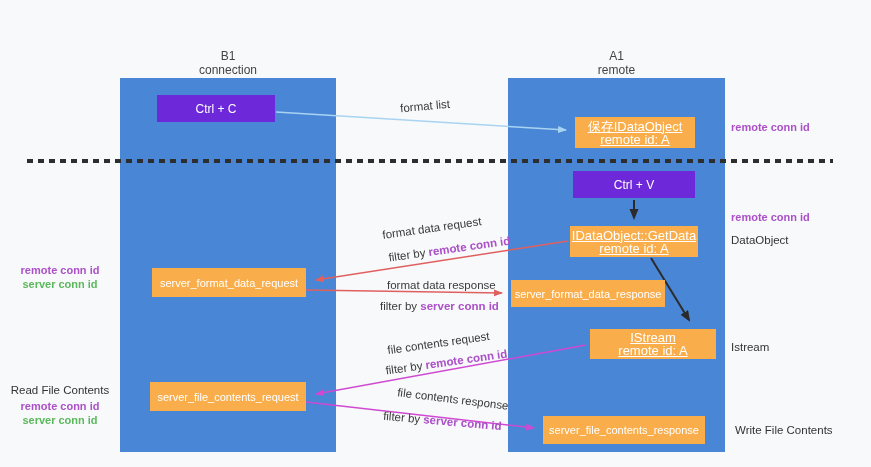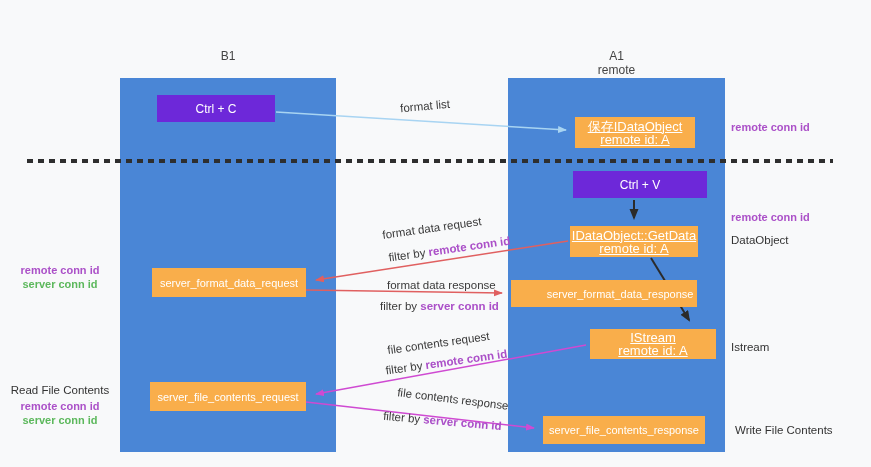--- a/index.html
+++ b/index.html
@@ -28,24 +28,24 @@
   
   .node{
     display:flex;flex-direction:column;align-items:center;justify-content:center;
     color:#fff;text-align:center;white-space:nowrap;
   }
   .node.green{background:#6d28d9;font-size:12px;}
   .node.orange{background:#f9ae4b;font-size:11px;}
   .node.two-line{font-size:13px;line-height:13px;text-decoration:underline;}
   .n-ctrl-c{left:157px;top:95px;width:118px;height:27px;}
   .n-save{left:575px;top:117px;width:120px;height:31px;}
-  .n-ctrl-v{left:573px;top:171px;width:134px;height:27px;align-items:center;}
+  .n-ctrl-v{left:573px;top:171px;width:122px;height:27px;align-items:center;}
   .n-getdata{left:570px;top:226px;width:128px;height:31px;}
   .n-fmt-req{left:152px;top:268px;width:154px;height:29px;}
-  .n-fmt-res{left:511px;top:280px;width:154px;height:27px;padding-left:32px;}
+  .n-fmt-res{left:511px;top:280px;width:154px;height:27px;}
   .n-istream{left:590px;top:329px;width:126px;height:30px;}
   .n-file-req{left:150px;top:382px;width:156px;height:29px;}
   .n-file-res{left:543px;top:416px;width:162px;height:28px;}
   
   .edge-label{font-size:11.5px;color:#3a3a3a;white-space:nowrap;}
   .key-purple{color:#ab50c8;font-weight:bold;}
   .el-format-list{left:385px;top:100px;width:80px;text-align:center;transform:rotate(-5deg);}
   .el-fdr{left:382px;top:222px;transform:rotate(-8deg);}
   .el-fdr-filter{left:388px;top:243px;transform:rotate(-8deg);}
   .el-fds{left:387px;top:279px;}
@@ -72,20 +72,21 @@
   svg.arrows{left:0;top:0;pointer-events:none;}
 </style>
 </head>
 <body>
 
 <div id="canvas">
 
 
   <div class="abs lane-header lane-header-left">
     <div>B1</div>
+    <div>connection</div>
   </div>
   <div class="abs lane-header lane-header-right">
     <div>A1</div>
     <div>remote</div>
   </div>
 
   <div class="abs lane lane-left"></div>
   <div class="abs lane lane-right"></div>
 
   <div class="abs dashes"></div>

